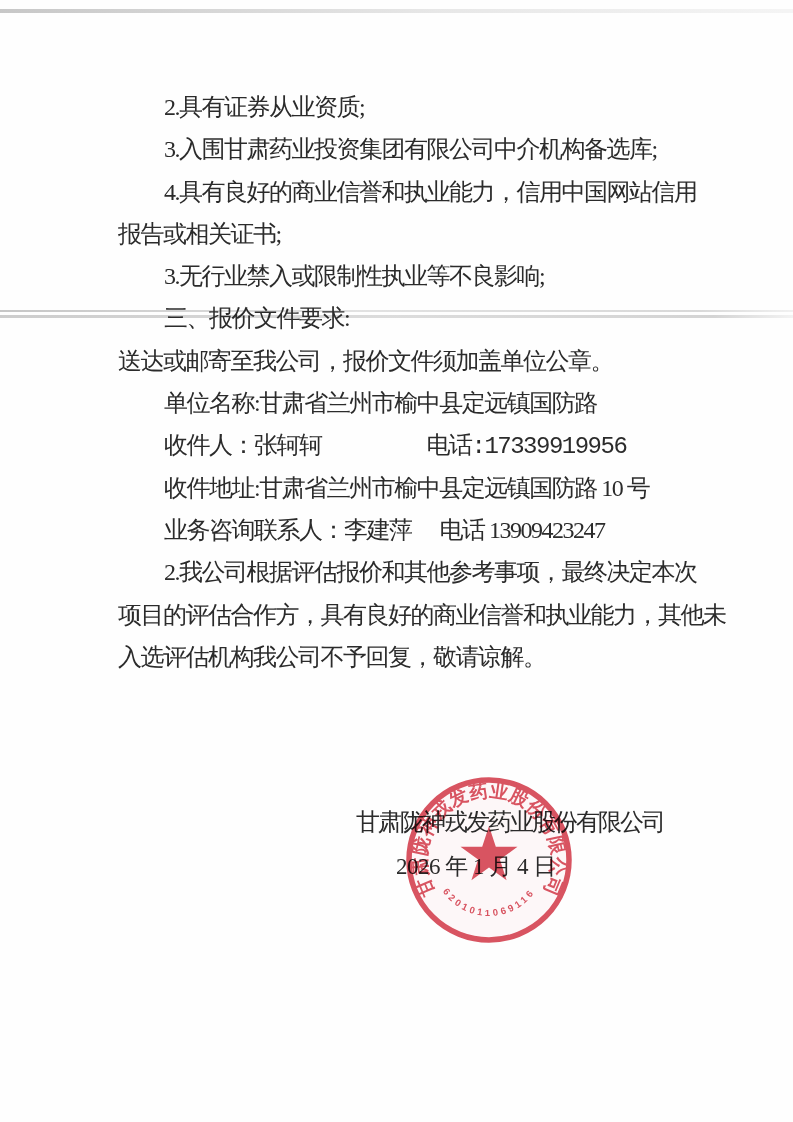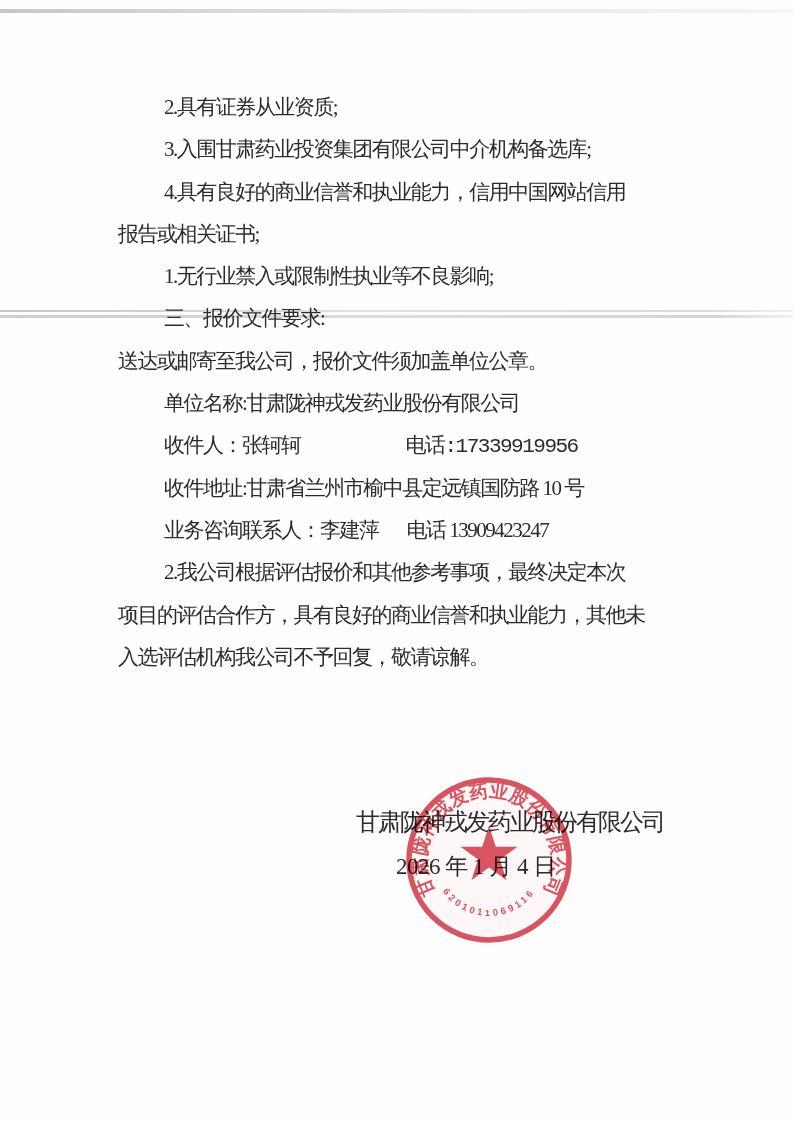--- a/index.html
+++ b/index.html
@@ -13,21 +13,21 @@
   .artifact { position:absolute; left:0; width:793px; pointer-events:none; }
   .artifact.top-band  { top:9px;  height:4px;
     background:linear-gradient(90deg, rgba(110,110,110,.38), rgba(150,150,150,.22) 55%, rgba(185,185,185,.14)); }
   .artifact.mid-line-1 { top:310px; height:2px; opacity:.75;
     background:linear-gradient(90deg,#b3b3b3,#d8d8d8 45%,#cccccc 88%,#ececec); }
   .artifact.mid-line-2 { top:315px; height:3px; opacity:.8;
     background:linear-gradient(90deg,#c0c0c0,#d3d3d3 50%,#c9c9c9 90%,#f0f0f0); }
 
   
   .body-text { position:absolute; left:118px; top:86px; width:640px; }
-  .line { margin:0; height:42.3px; line-height:42.3px; font-size:21px;
+  .line { margin:0; height:42.3px; line-height:42.3px; font-size:24px;
           letter-spacing:-1.5px; white-space:nowrap; }
   .line.ind { text-indent:46px; }
   .gap-a { margin-left:105px;font-family:Liberation Mono, monospace; }
   .gap-b { margin-left:28px; }
 
   
   .signature { position:absolute; left:356px; top:806px; font-size:24px;
                letter-spacing:-2px; white-space:nowrap; }
   .sig-date  { position:absolute; left:396px; top:851px; font-size:23px;
                letter-spacing:-.5px; white-space:nowrap; }
@@ -46,24 +46,24 @@
 
   <div class="artifact top-band"></div>
   <div class="artifact mid-line-1"></div>
   <div class="artifact mid-line-2"></div>
 
   <main class="body-text">
     <p class="line ind"><span>2.具有证券从业资质;</span></p>
     <p class="line ind"><span>3.入围甘肃药业投资集团有限公司中介机构备选库;</span></p>
     <p class="line ind"><span>4.具有良好的商业信誉和执业能力，信用中国网站信用</span></p>
     <p class="line"><span>报告或相关证书;</span></p>
-    <p class="line ind"><span>1.无行业禁入或限制性执业等不良影响;</span></p>
+    <p class="line ind"><span>3.无行业禁入或限制性执业等不良影响;</span></p>
     <p class="line ind"><span>三、报价文件要求:</span></p>
     <p class="line"><span>送达或邮寄至我公司，报价文件须加盖单位公章。</span></p>
-    <p class="line ind"><span>单位名称:甘肃陇神戎发药业股份有限公司</span></p>
+    <p class="line ind"><span>单位名称:甘肃省兰州市榆中县定远镇国防路</span></p>
     <p class="line ind"><span>收件人：张轲轲</span><span class="gap-a">电话:17339919956</span></p>
     <p class="line ind"><span>收件地址:甘肃省兰州市榆中县定远镇国防路 10 号</span></p>
     <p class="line ind"><span>业务咨询联系人：李建萍</span><span class="gap-b">电话 13909423247</span></p>
     <p class="line ind"><span>2.我公司根据评估报价和其他参考事项，最终决定本次</span></p>
     <p class="line"><span>项目的评估合作方，具有良好的商业信誉和执业能力，其他未</span></p>
     <p class="line"><span>入选评估机构我公司不予回复，敬请谅解。</span></p>
   </main>
 
   <div class="signature">甘肃陇神戎发药业股份有限公司</div>
   <div class="sig-date">2026 年 1 月 4 日</div>

